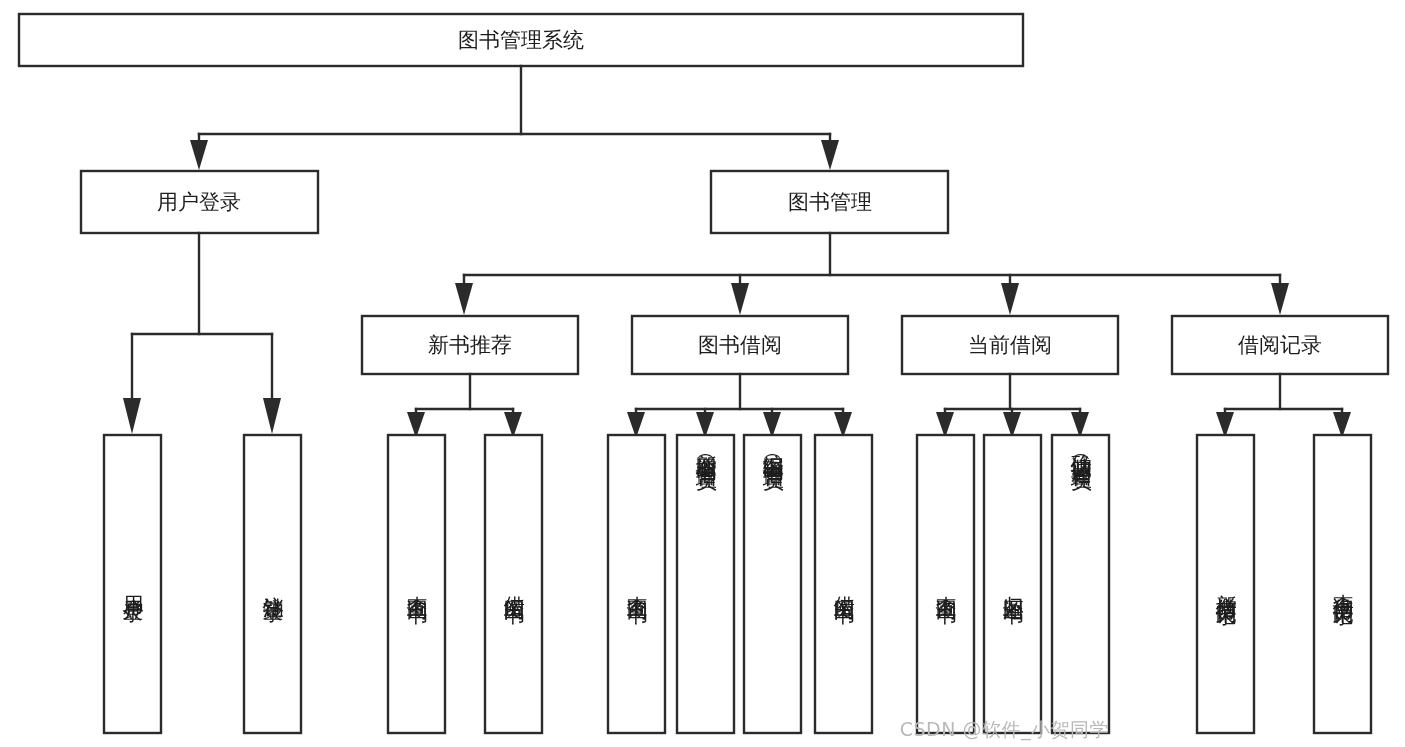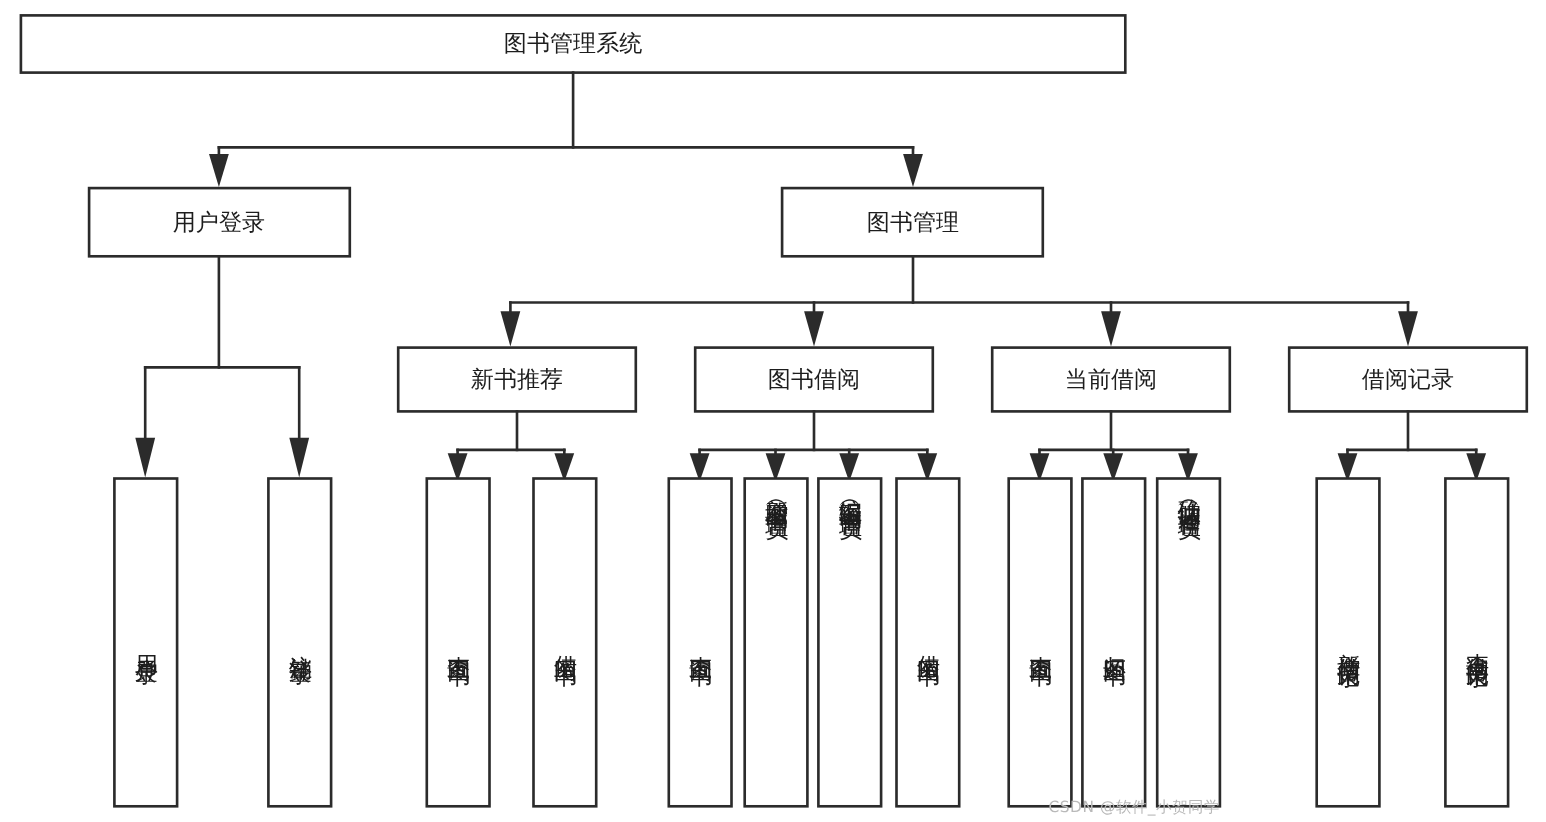--- a/index.html
+++ b/index.html
@@ -66,21 +66,21 @@
     letter-spacing: 2.5px;
     color: #1d1d1d;
     white-space: nowrap;
     text-align: center;
   }
   #watermark {
     position: absolute;
     right: 10px;
     bottom: 4px;
     font-family: "DejaVu Sans", "Liberation Sans", sans-serif;
-    font-size: 14px;
+    font-size: 19px;
     color: #b9b9b9;
     letter-spacing: 0.5px;
     white-space: nowrap;
     margin-top: 46px;
   }
 </style>
 </head>
 <body>
 
 <div id="diagram-root">

